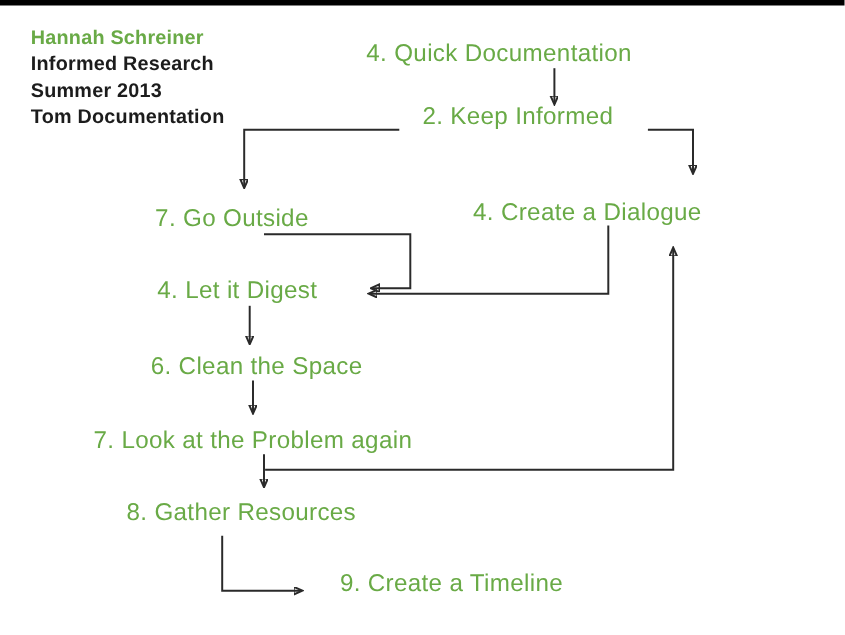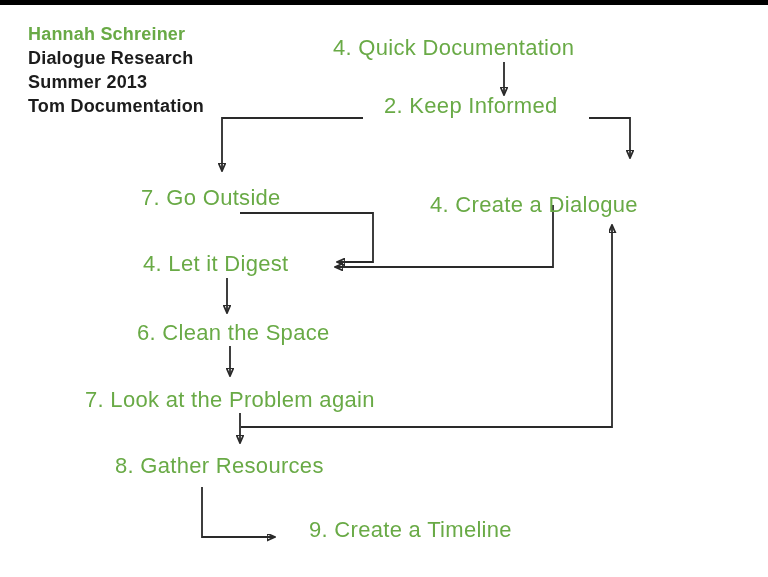--- a/index.html
+++ b/index.html
@@ -21,21 +21,21 @@
   }
   .header .author{color:#69aa46;}
   .step{
     position:absolute;
     font-size:22px;font-weight:400;letter-spacing:0.3px;
     color:#69aa46;white-space:nowrap;
   }
   .s1{left:333px;top:35px;}
   .s2{left:384px;top:93px;}
   .s3{left:141px;top:185px;}
-  .s4{left:430px;top:192px;}
+  .s4{left:430px;top:180px;}
   .s5{left:143px;top:251px;}
   .s6{left:127px;top:320px;margin-left:10px;}
   .s7{left:85px;top:387px;}
   .s8{left:115px;top:453px;}
   .s9{left:309px;top:517px;}
   svg.connectors{
     position:absolute;left:0;top:0;width:768px;height:577px;
     pointer-events:none;
   }
   svg.connectors path{
@@ -44,21 +44,21 @@
 </style>
 </head>
 <body>
 
 <div class="slide">
 
   <div class="topbar"></div>
 
   <div class="header">
     <div class="author">Hannah Schreiner</div>
-    <div>Dialogue Research</div>
+    <div>Informed Research</div>
     <div>Summer 2013</div>
     <div>Tom Documentation</div>
   </div>
 
   <svg class="connectors" viewBox="0 0 768 577" xmlns="http://www.w3.org/2000/svg">
     <defs>
       <marker id="ah" markerWidth="9" markerHeight="8" refX="7" refY="3.5" orient="auto" markerUnits="userSpaceOnUse">
         <path d="M0,0 L8,3.5 L0,7 Z" fill="#2a2a2a" stroke="none"></path>
       </marker>
     </defs>

